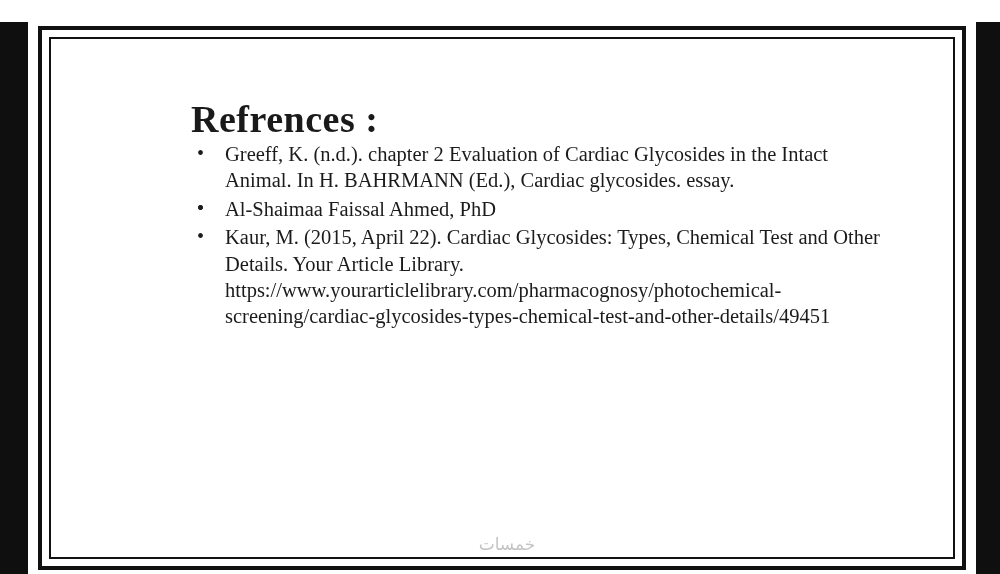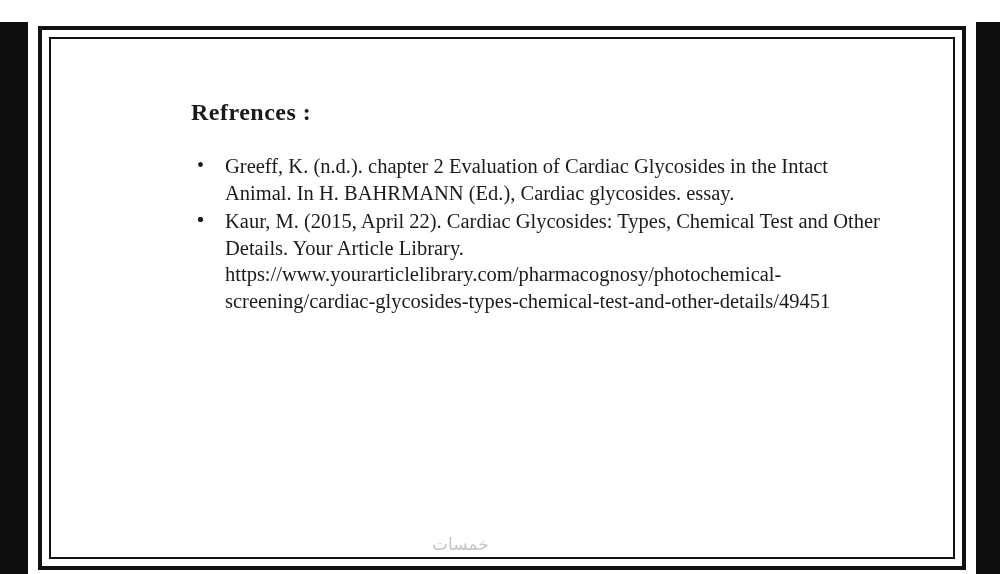--- a/index.html
+++ b/index.html
@@ -68,25 +68,25 @@
     box-sizing: border-box;
   }
   .content {
     position: absolute;
     left: 140px;
     top: 60px;
     width: 700px;
   }
   .title {
     font-family: "Liberation Serif", serif;
-    font-size: 24px;
+    font-size: 38px;
     font-weight: bold;
     color: #1a1a1a;
     letter-spacing: 0.5px;
-    margin: 0 0 28px 0;
+    margin: 0 0 0 0;
     line-height: 1.1;
   }
   ul.ref-list {
     list-style: none;
     margin: 0;
     padding: 0;
   }
   ul.ref-list li {
     position: relative;
     padding-left: 34px;
@@ -103,21 +103,21 @@
     top: 0px;
     font-size: 20px;
     line-height: 1.29;
     color: #1b1b1b;
   }
   .watermark {
     position: absolute;
     left: 432px;
     top: 534px;
     width: 150px;
-    text-align: left;
+    text-align: center;
     font-family: "DejaVu Sans", sans-serif;
     font-size: 17px;
     color: #b9b9b9;
     letter-spacing: 1px;
     direction: rtl;
     opacity: 0.85;
   }
 </style>
 </head>
 <body>
@@ -138,20 +138,21 @@
         <ul class="ref-list">
           <li>
             <span class="bullet">•</span>
             <span>Greeff, K. (n.d.). chapter 2 Evaluation of Cardiac Glycosides in the Intact Animal. In H. BAHRMANN (Ed.), Cardiac glycosides. essay.</span>
           </li>
           <li>
             <span class="bullet">•</span>
           </li>
           <li>
             <span class="bullet">•</span>
+            <span>Al-Shaimaa Faissal Ahmed, PhD</span>
           </li>
           <li>
             <span class="bullet">•</span>
             <span>Kaur, M. (2015, April 22). Cardiac Glycosides: Types, Chemical Test and Other Details. Your Article Library. https://www.yourarticlelibrary.com/pharmacognosy/photochemical-screening/cardiac-glycosides-types-chemical-test-and-other-details/49451</span>
           </li>
         </ul>
 
       </div>
 
     </div>

